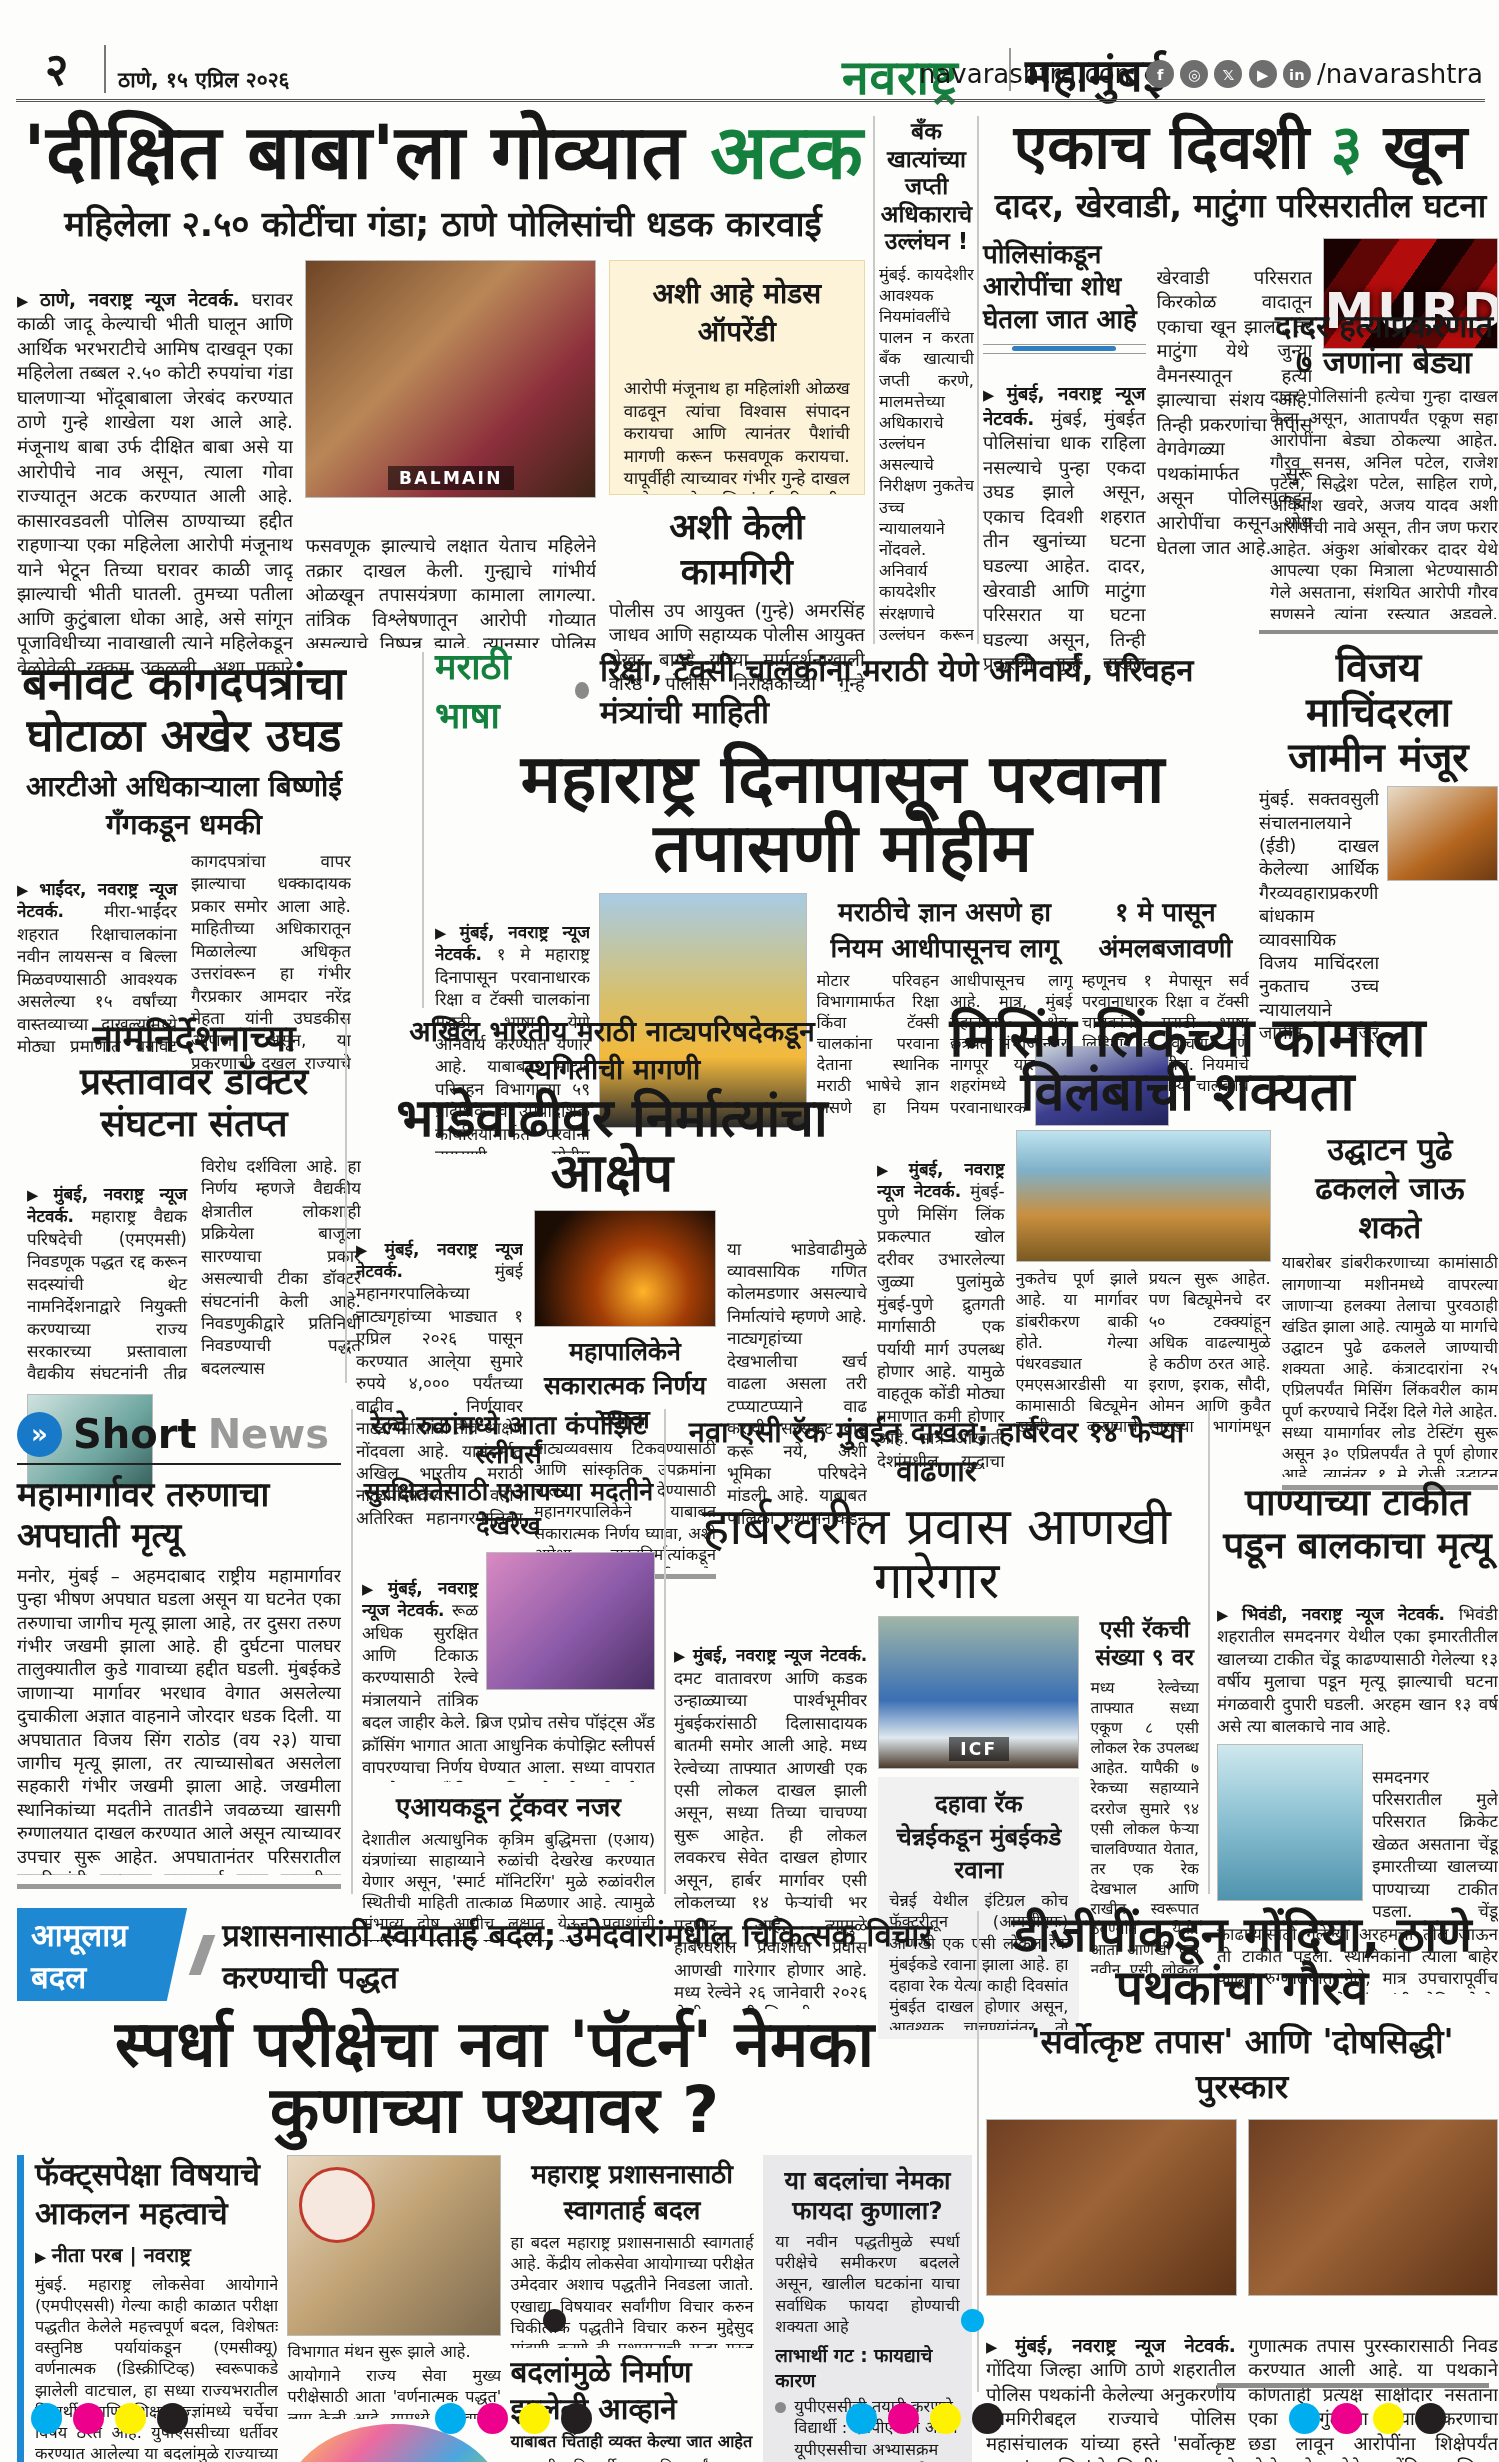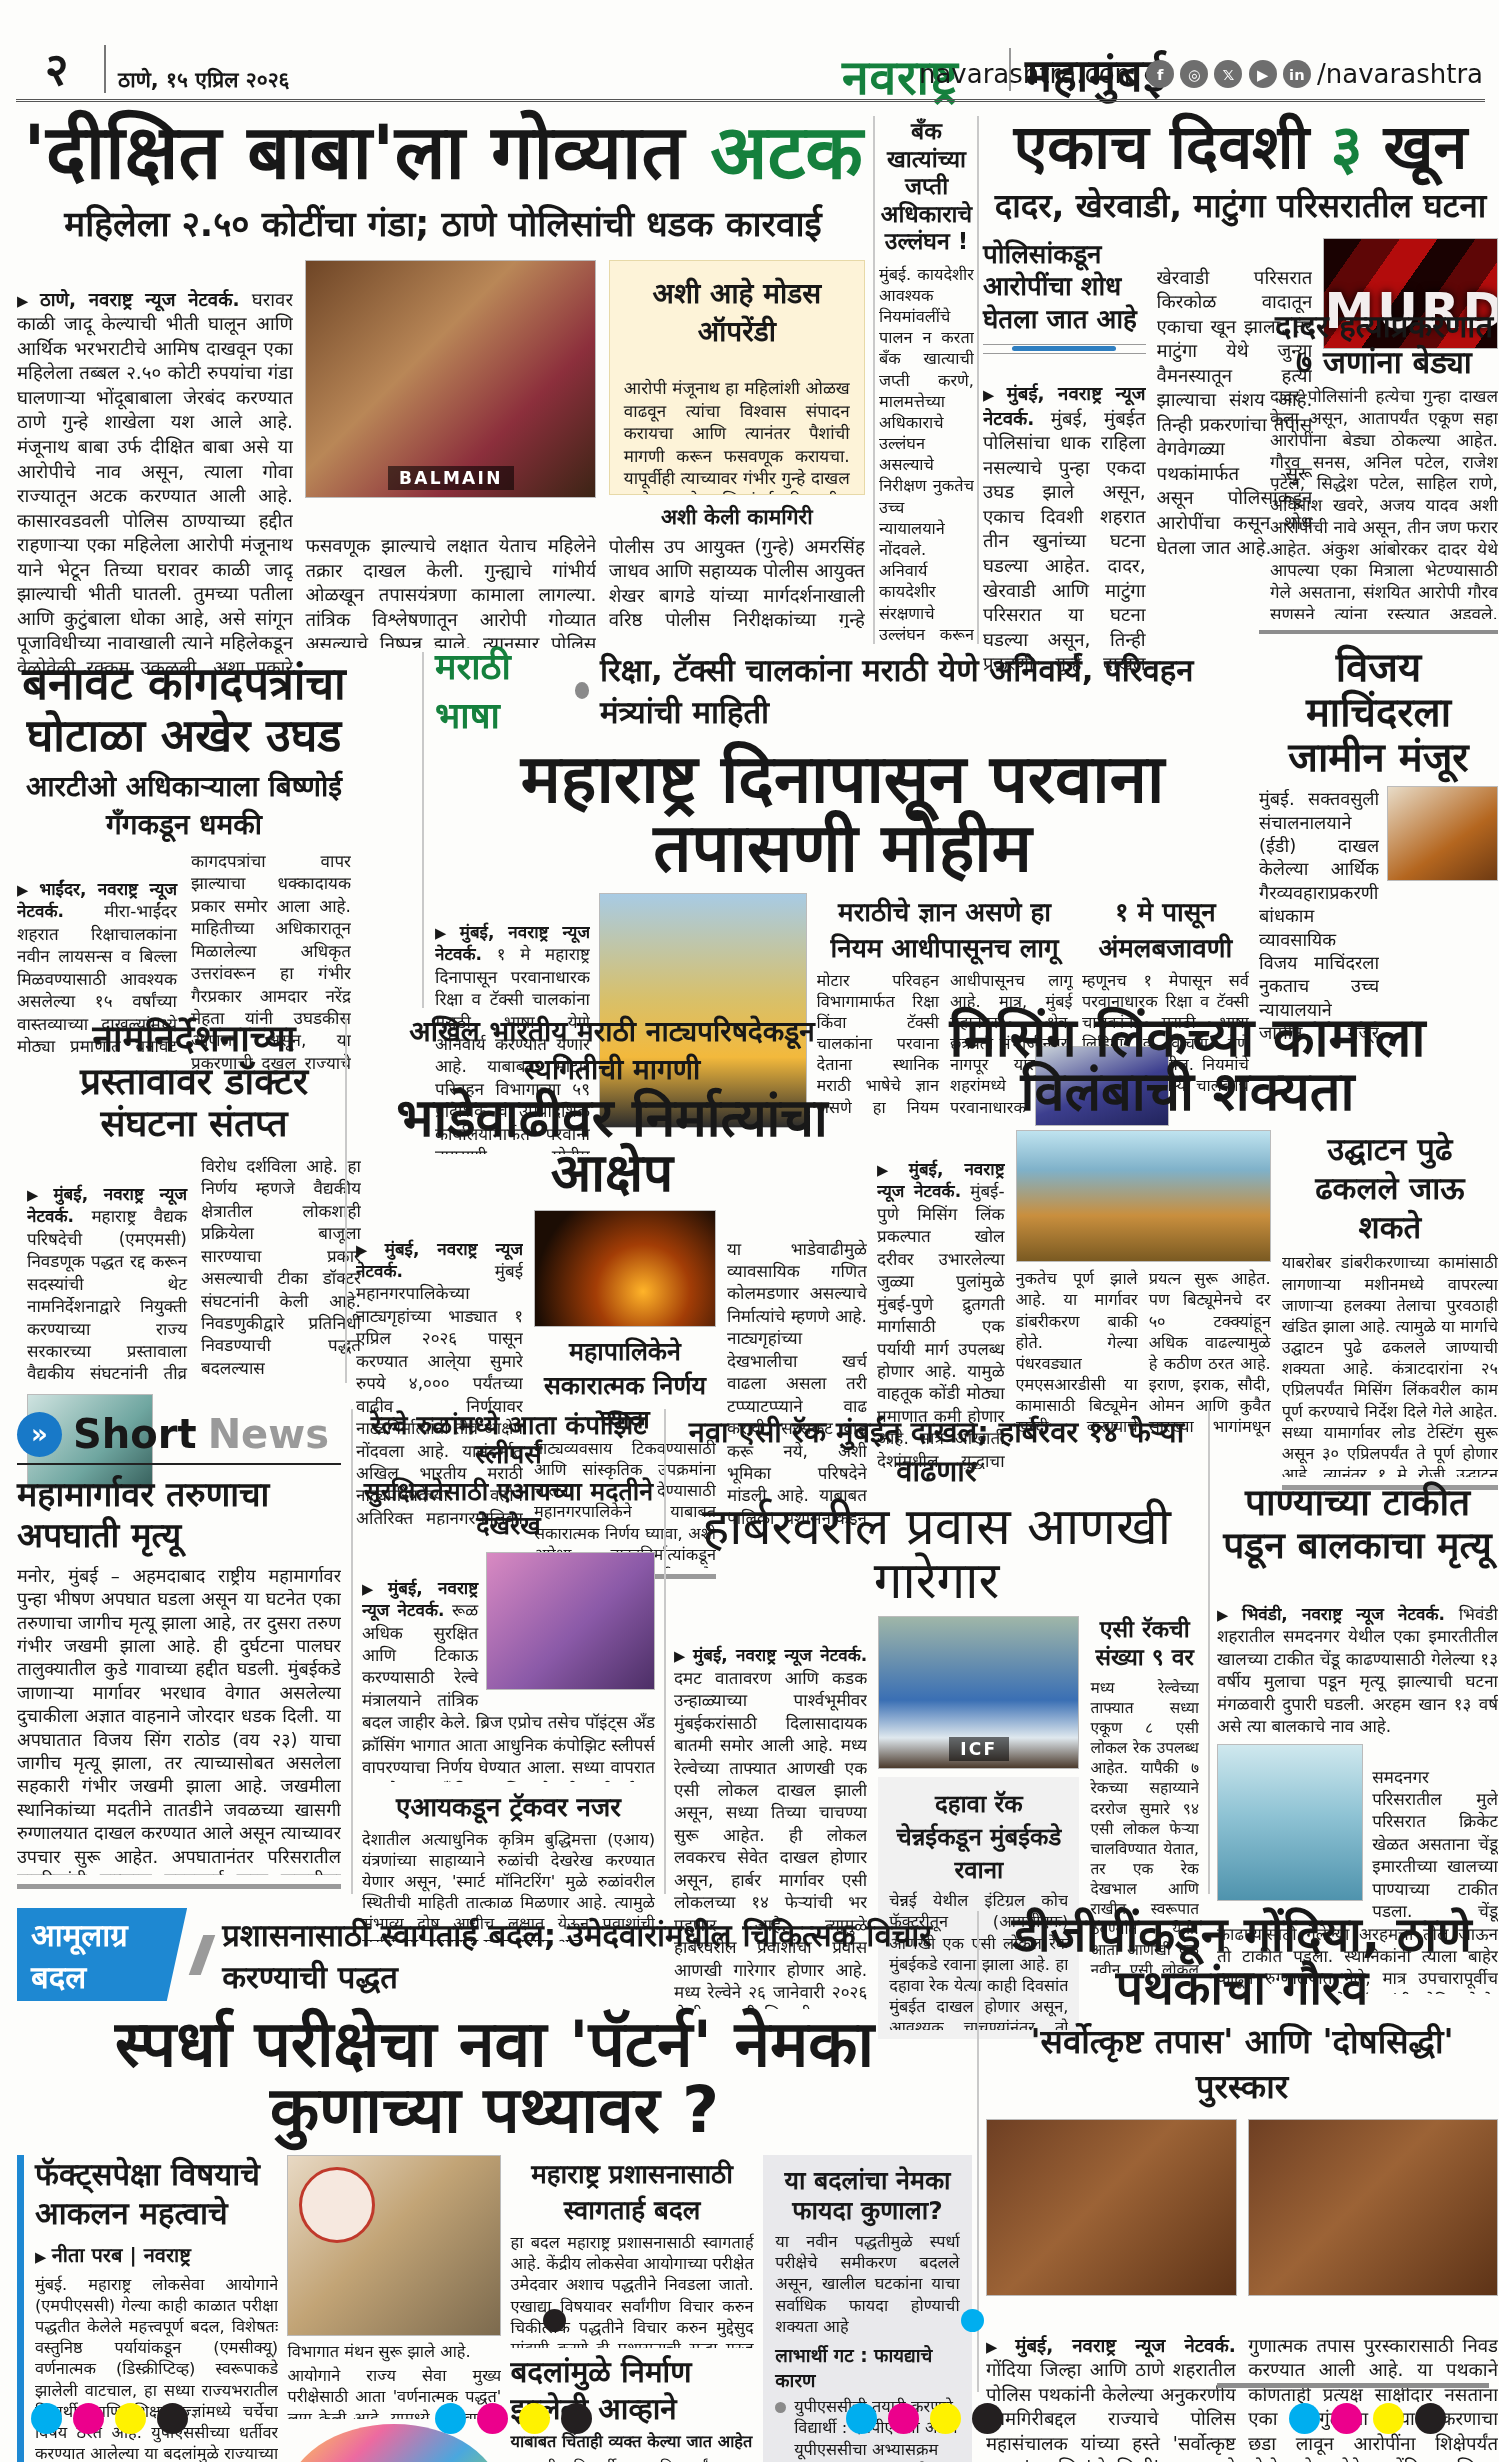--- a/index.html
+++ b/index.html
@@ -23,21 +23,21 @@
   .brand{font-weight:800;letter-spacing:0.8px;}
   .soc{display:flex;align-items:center;gap:6.2px;}
   .soc-ic{width:28px;height:28px;border-radius:50%;background:#6e6e6e;color:#fff;display:flex;
           align-items:center;justify-content:center;font-size:14.7px;font-weight:700;}
   .triple{border-top:1.6px solid #555;border-bottom:1.6px solid #555;height:3.1px;box-sizing:border-box;}
   .triple::after{content:"";display:block;height:0;border-top:1.6px solid #555;margin-top:0.8px;}
   
   .h-main{font-size:75px;font-weight:800;line-height:1.04;}
   .h-sub{font-size:35px;font-weight:700;}
   .h-lg{font-size:45px;font-weight:800;line-height:1.15;}
-  .h-sm{font-size:21px;font-weight:700;line-height:1.25;}
+  .h-sm{font-size:36px;font-weight:700;line-height:1.25;}
   .h-box{font-size:28px;font-weight:700;}
   
   .photo{position:relative;display:flex;align-items:flex-end;justify-content:center;
          color:#fff;font-weight:700;overflow:hidden;border:0.8px solid #bbb;}
   .g-warm{background:linear-gradient(135deg,#6e4526 0%,#b98757 40%,#8c2f3c 70%,#3c2415 100%);}
   .g-rick{background:linear-gradient(180deg,#a8cbe4 0%,#d8c06a 45%,#f3b93c 70%,#2c2c2c 100%);}
   .g-min{background:linear-gradient(160deg,#cbd4da 0%,#3d3f8f 55%,#22245c 100%);}
   .g-gavel{background:linear-gradient(145deg,#e8dcc8 0%,#b4661f 60%,#6e3a12 100%);}
   .g-theatre{background:radial-gradient(circle at 60% 70%,#ffb429 0%,#a33d06 35%,#1c0d04 80%);}
   .g-bridge{background:linear-gradient(180deg,#bfe3ef 0%,#7fb1c9 30%,#c98f3e 65%,#7a5a22 100%);}

